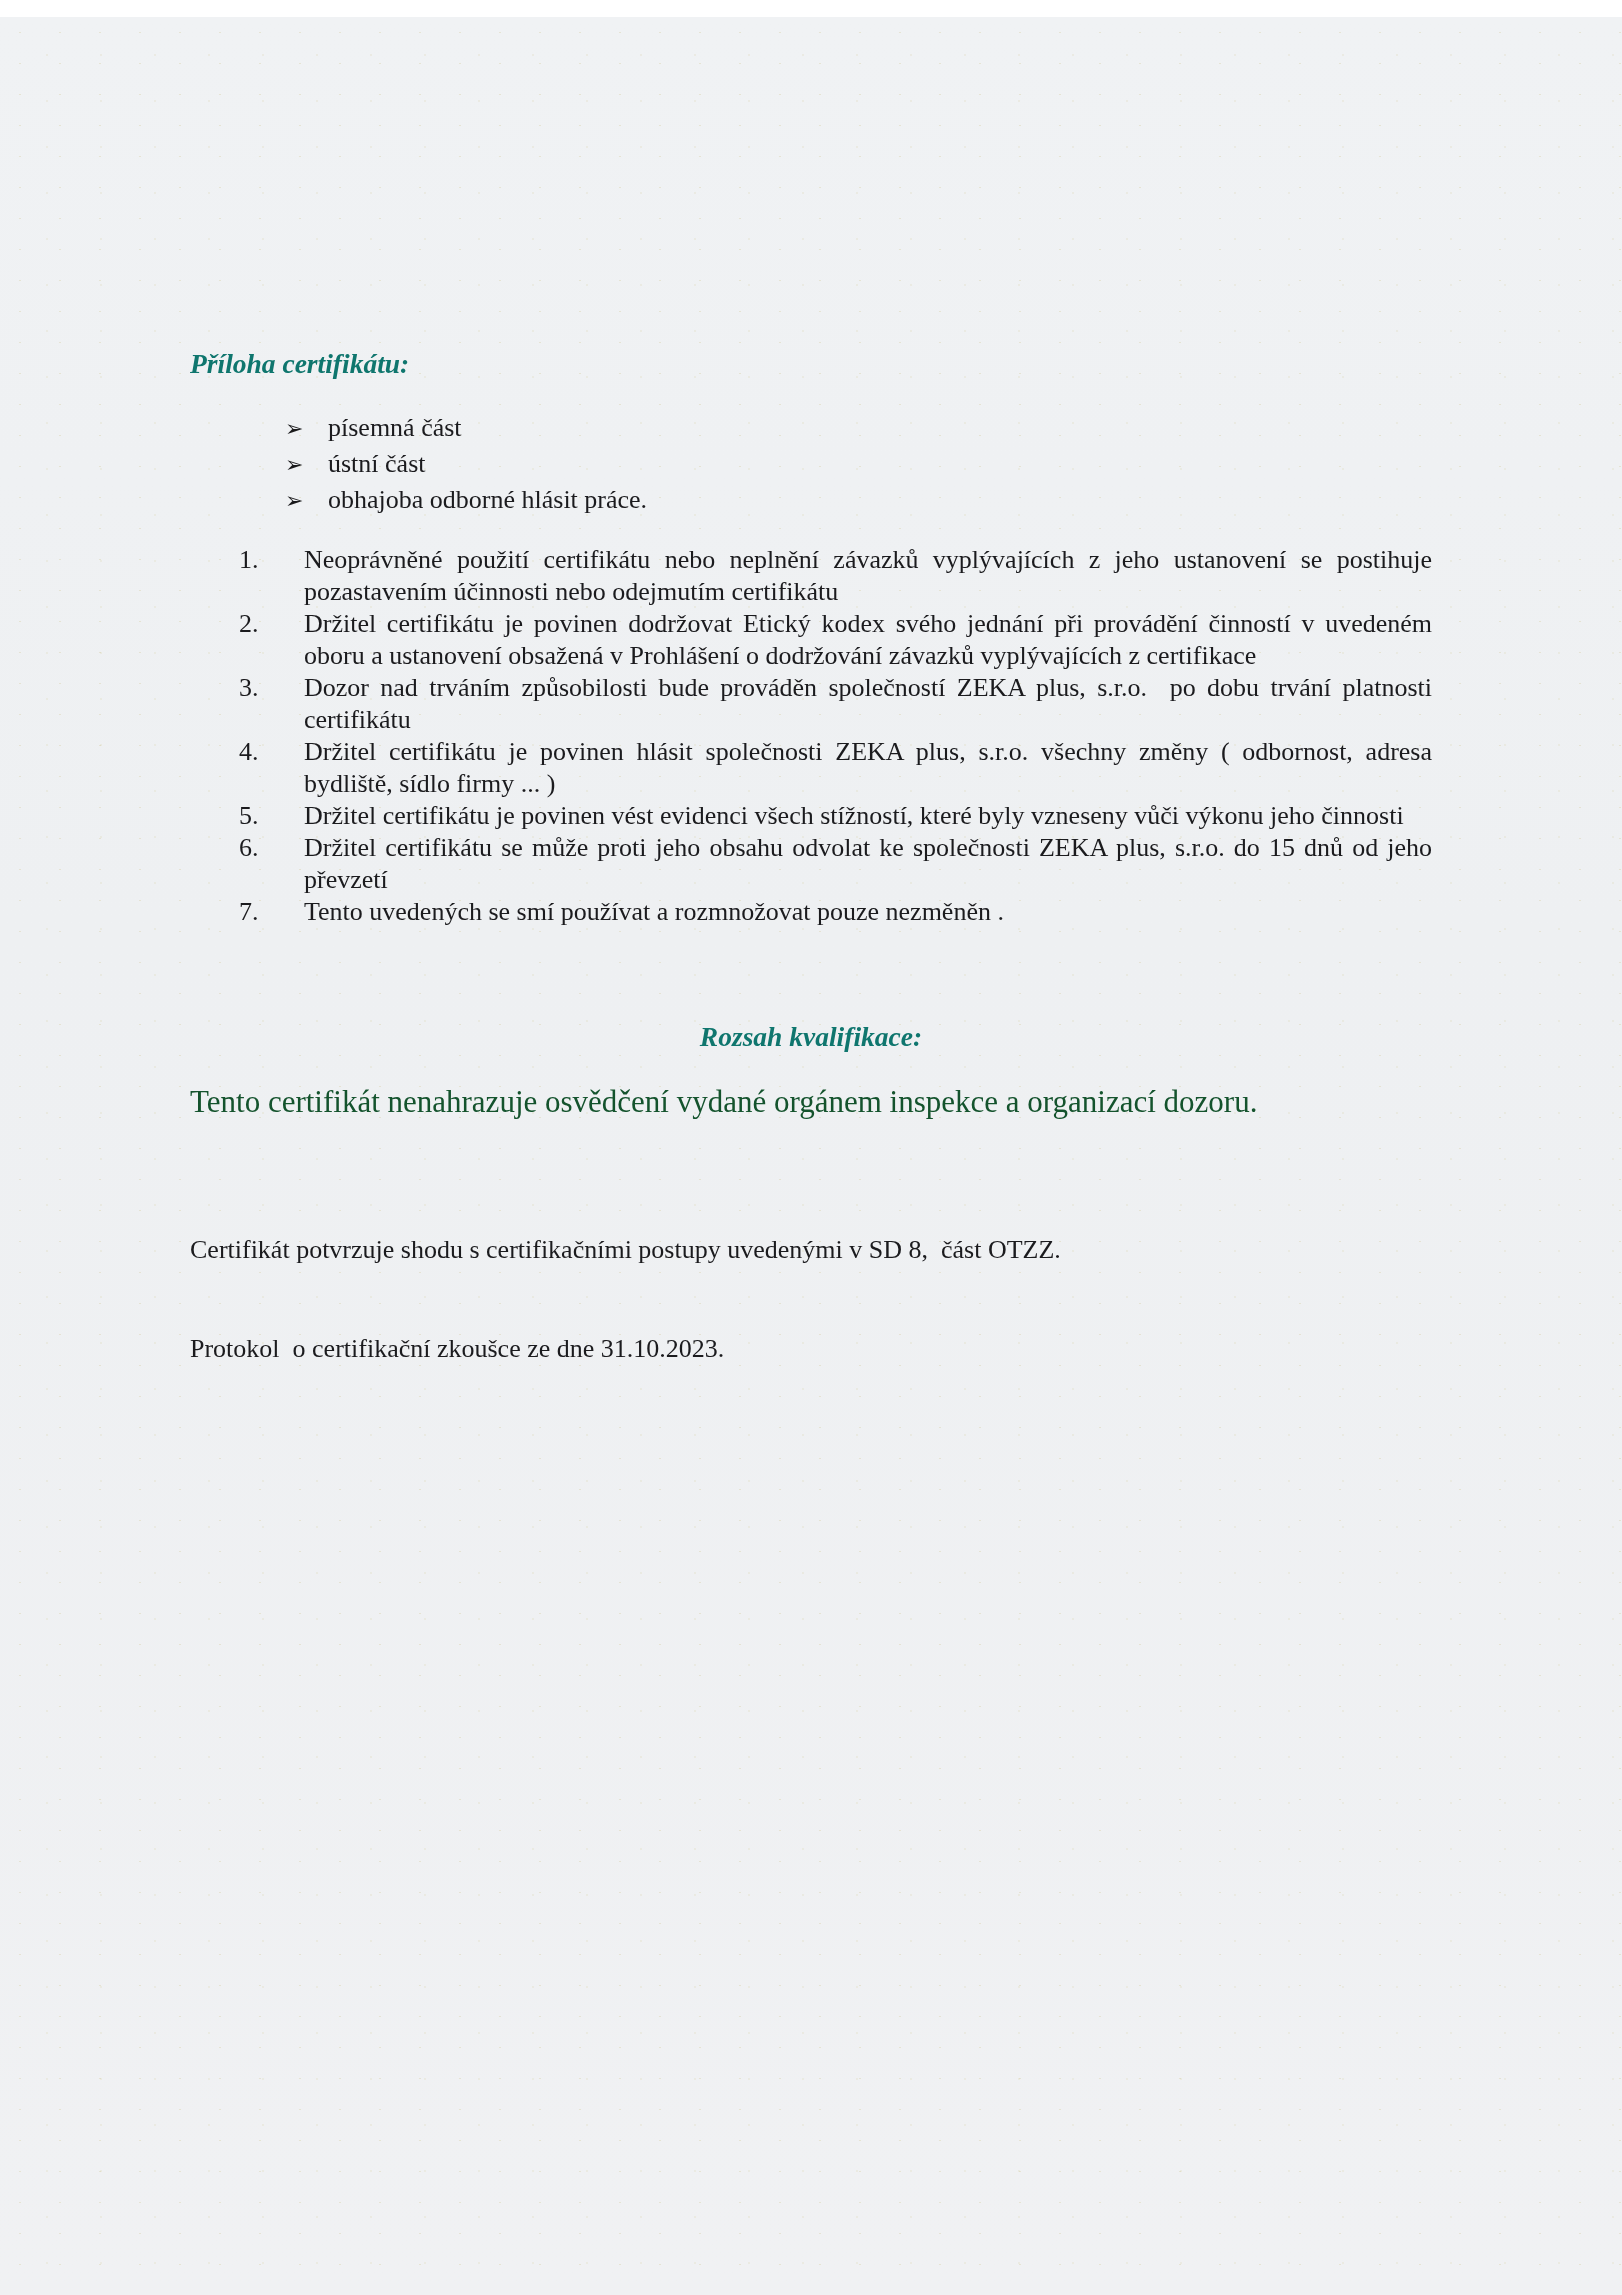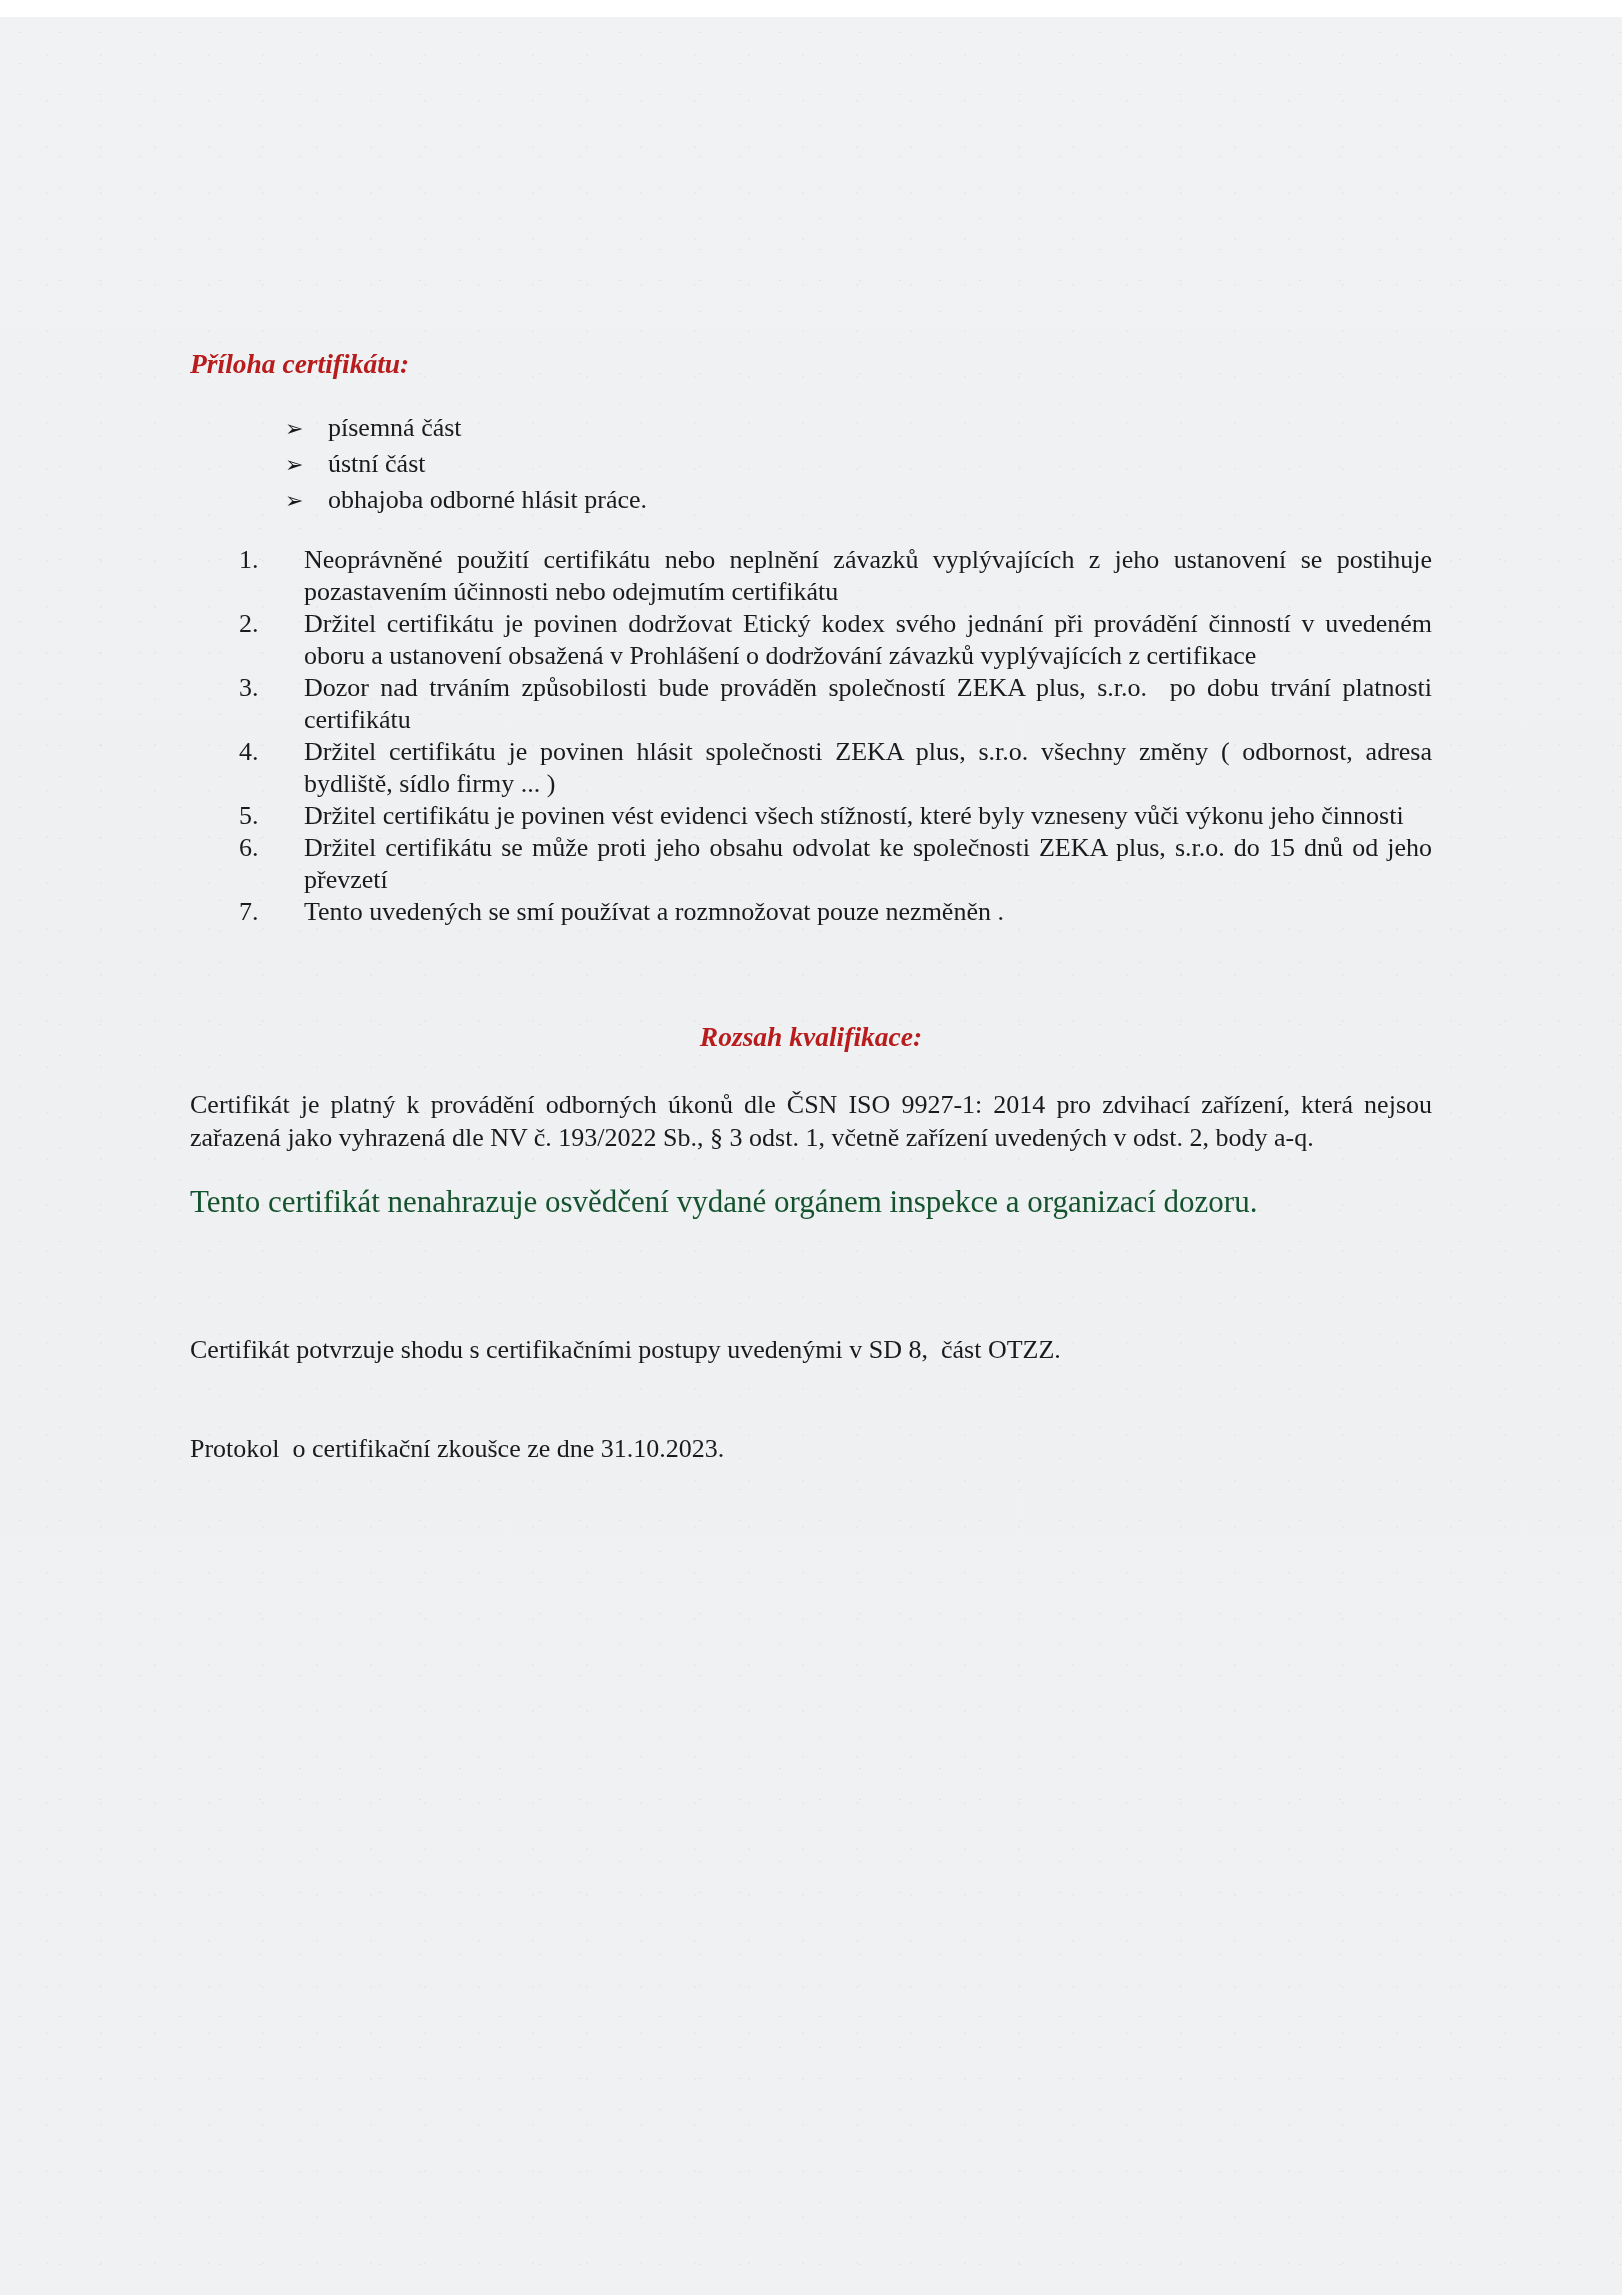--- a/index.html
+++ b/index.html
@@ -37,21 +37,21 @@
     left: 190px;
     top: 347px;
     width: 1242px;
   }
   .doc-heading {
     font-weight: bold;
     font-style: italic;
     font-size: 27.5px;
     line-height: 34px;
     margin: 0;
-    color: #b91c1c;
+    color: #0f766e;
   }
   .heading-exam-scope { margin-top: 27.5px; }
   .bullet-list {
     margin: 29px 0 0 95px;
     padding: 0;
     list-style: none;
     font-size: 26px;
     line-height: 35px;
   }
   .bullet-list li { display: flex; align-items: baseline; }
@@ -158,21 +158,20 @@
         <span class="num-item-text">Držitel certifikátu se může proti jeho obsahu odvolat ke společnosti ZEKA plus, s.r.o. do 15 dnů od jeho převzetí</span>
       </li>
       <li>
         <span class="num-label">7.</span>
         <span class="num-item-text">Tento uvedených se smí používat a rozmnožovat pouze nezměněn .</span>
       </li>
     </ol>
 
     <p class="doc-heading heading-qualification">Rozsah kvalifikace:</p>
 
-    <p class="qualification-paragraph">Certifikát je platný k provádění odborných úkonů dle ČSN ISO 9927-1: 2014 pro zdvihací zařízení, která nejsou zařazená jako vyhrazená dle NV č. 193/2022 Sb., § 3 odst. 1, včetně zařízení uvedených v odst. 2, body a-q.</p>
 
     <p class="disclaimer-line">Tento certifikát nenahrazuje osvědčení vydané orgánem inspekce a organizací dozoru.</p>
 
     <div class="note-block">
       <div>Certifikát potvrzuje shodu s certifikačními postupy uvedenými v SD 8,  část OTZZ.</div>
       <div>Protokol  o certifikační zkoušce ze dne 31.10.2023.</div>
     </div>
 
   </div>
 </div>

